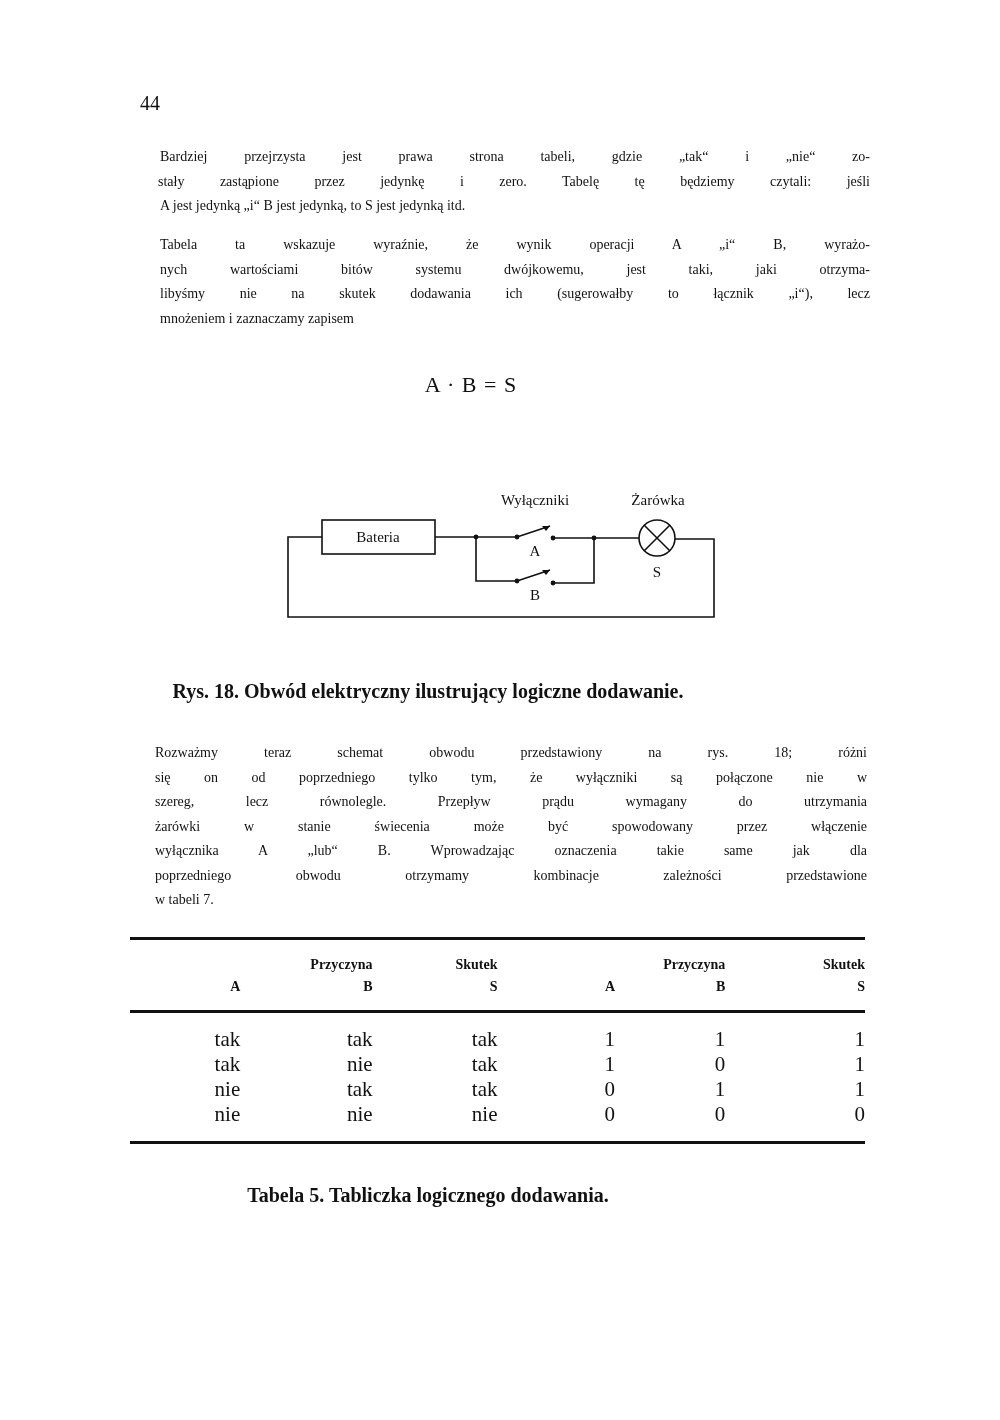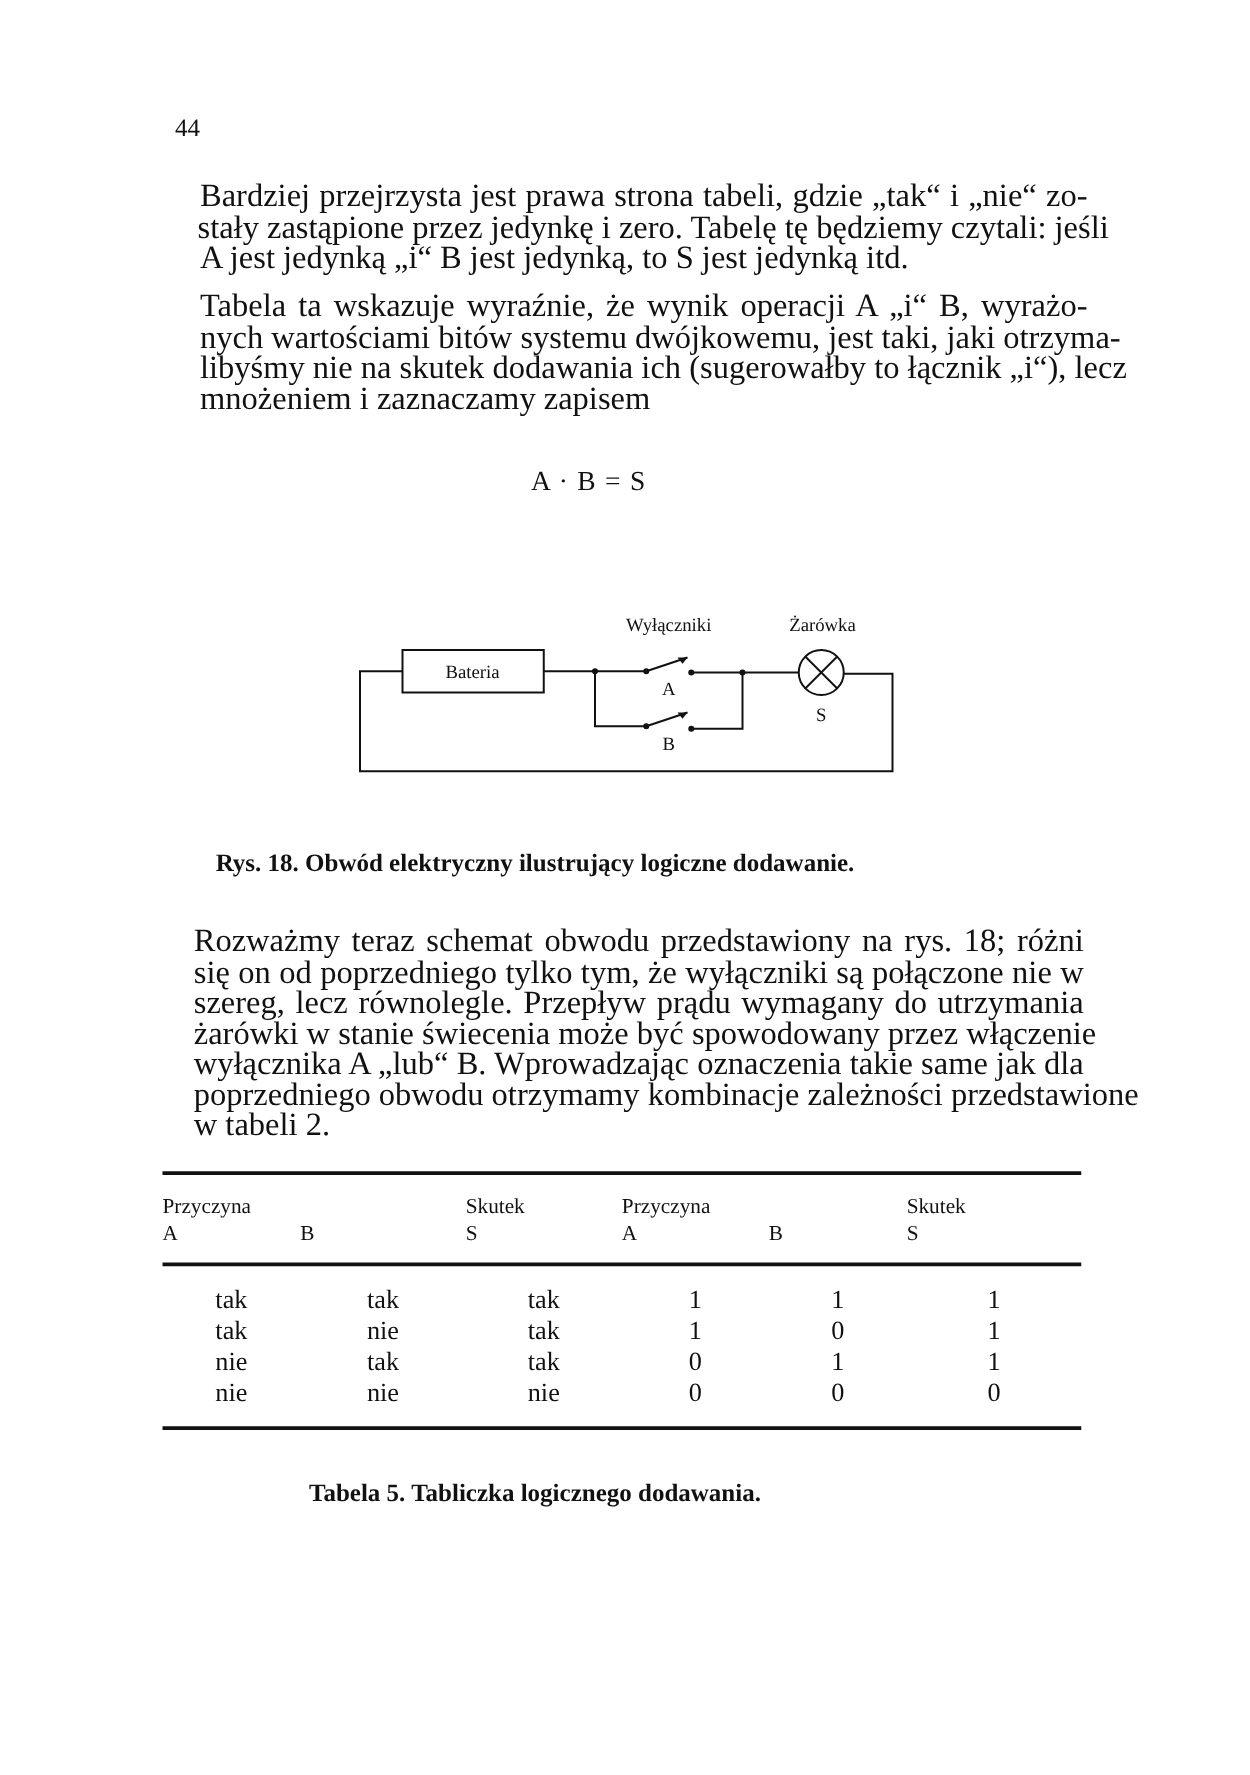--- a/index.html
+++ b/index.html
@@ -1,30 +1,30 @@
 <!DOCTYPE html>
 <html><head>
 <meta charset="utf-8">
 <style>
   html, body { margin: 0; padding: 0; background: #ffffff; }
   body { width: 1000px; height: 1420px; position: relative; overflow: hidden;
          font-family: "Liberation Serif", "DejaVu Serif", serif; color: #111; }
   .page-number { position: absolute; left: 140px; top: 92px; font-size: 20px; }
-  .para { position: absolute; left: 160px; width: 710px; font-size: 26px; line-height: 24.5px;
+  .para { position: absolute; left: 160px; width: 710px; font-size: 14px; line-height: 24.5px;
           text-align: justify; text-align-last: left; }
   .para .line { display: block; text-align: justify; text-align-last: justify; white-space: nowrap; }
   .para .line.last { text-align-last: left; }
   .formula { position: absolute; left: 0; width: 942px; top: 372px; text-align: center; font-size: 22px; letter-spacing: 1px; }
   .diagram { position: absolute; left: 270px; top: 480px; width: 460px; height: 150px; }
   .caption { position: absolute; left: 0; width: 856px; text-align: center; font-weight: bold; font-size: 20px; }
   .table-wrap { position: absolute; left: 130px; top: 937px; width: 735px; }
   .rule-thick { height: 3px; background: #111; }
   table { width: 100%; border-collapse: collapse; font-size: 20px; }
-  th { font-weight: normal; text-align: left; font-size: 17px; line-height: 22px; padding: 0; }
-  td { text-align: center; padding: 0; line-height: 25px; font-size: 21px; }
+  th { font-weight: bold; text-align: right; font-size: 14px; line-height: 22px; padding: 0; }
+  td { text-align: right; padding: 0; line-height: 25px; font-size: 21px; }
 </style>
 </head>
 <body>
 
 <div class="page-number">44</div>
 
 <div class="para" style="top:145px;">
   <span class="line" style="padding-left:0;">Bardziej przejrzysta jest prawa strona tabeli, gdzie „tak“ i „nie“ zo-</span>
   <span class="line" style="margin-left:-2px;">stały zastąpione przez jedynkę i zero. Tabelę tę będziemy czytali: jeśli</span>
   <span class="line last">A jest jedynką „i“ B jest jedynką, to S jest jedynką itd.</span>
@@ -86,21 +86,21 @@
 
 <div class="caption" style="top:680px;">Rys. 18. Obwód elektryczny ilustrujący logiczne dodawanie.</div>
 
 <div class="para" style="top:741px; left:155px; width:712px;">
   <span class="line">Rozważmy teraz schemat obwodu przedstawiony na rys. 18; różni</span>
   <span class="line">się on od poprzedniego tylko tym, że wyłączniki są połączone nie w</span>
   <span class="line">szereg, lecz równolegle. Przepływ prądu wymagany do utrzymania</span>
   <span class="line">żarówki w stanie świecenia może być spowodowany przez włączenie</span>
   <span class="line">wyłącznika A „lub“ B. Wprowadzając oznaczenia takie same jak dla</span>
   <span class="line">poprzedniego obwodu otrzymamy kombinacje zależności przedstawione</span>
-  <span class="line last">w tabeli 2.</span>
+  <span class="line last">w tabeli 7.</span>
 </div>
 
 <div class="table-wrap">
   <div class="rule-thick"></div>
   <table>
     <colgroup>
       <col style="width:15%">
         <col style="width:18%">
         <col style="width:17%">
         <col style="width:16%">

